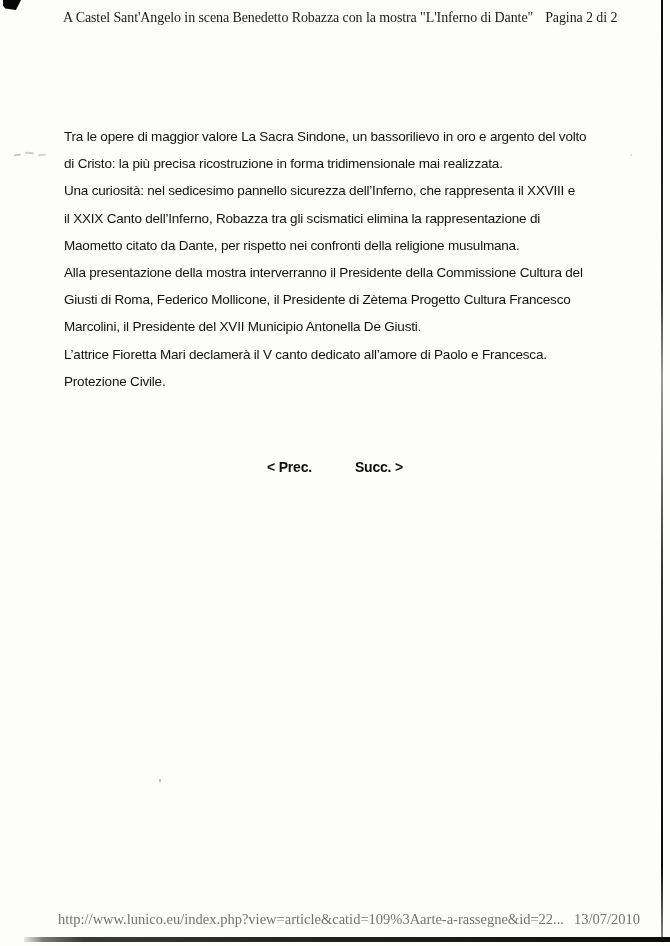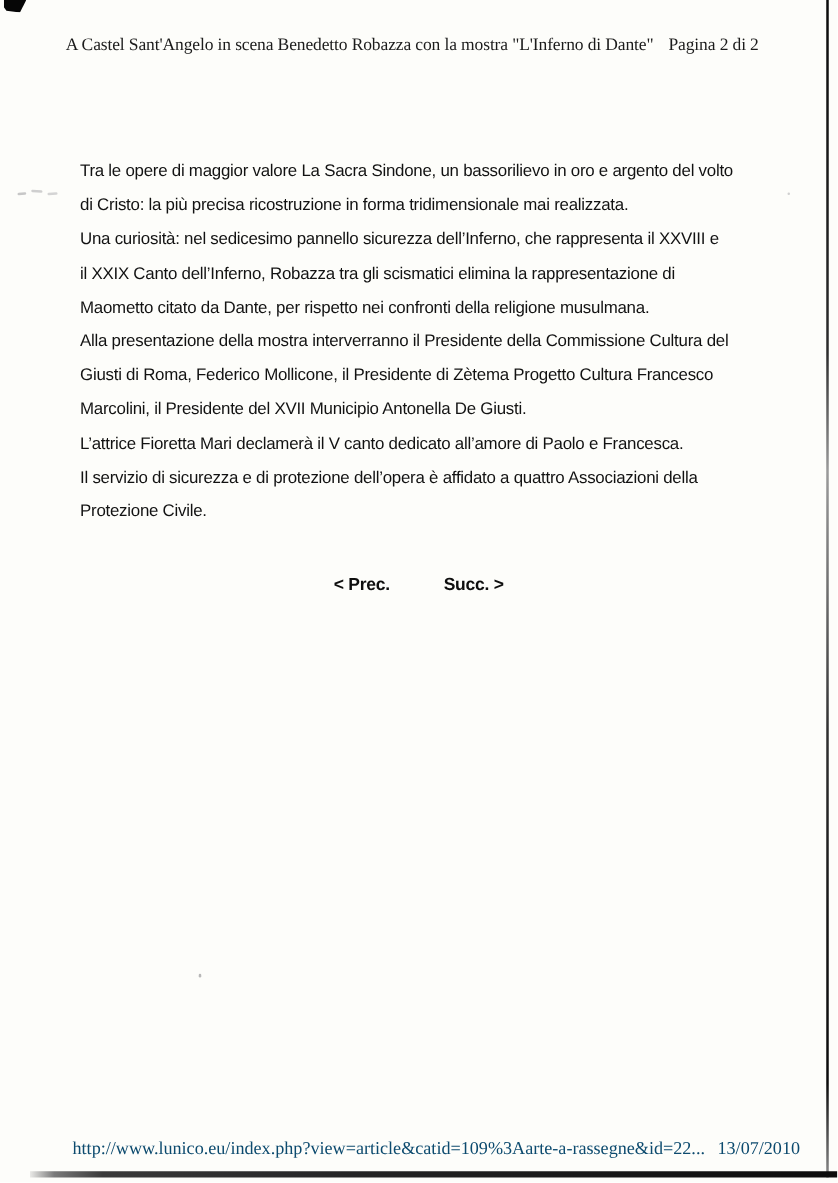--- a/index.html
+++ b/index.html
@@ -17,29 +17,28 @@
     color: #161616;
   }
 
   
   .print-header {
     position: absolute;
     top: 9px;
     left: 63px;
     right: 63px;
     display: flex;
-    justify-content: flex-end;
+    justify-content: space-between;
     align-items: baseline;
     font-family: "Liberation Serif", serif;
     font-size: 14px;
     line-height: 18px;
     color: #1b1b1b;
     letter-spacing: -0.1px;
     white-space: nowrap;
-    margin-top: 19px;
   }
   .print-header .page-indicator { padding-left: 12px; }
 
   
   .article-body {
     position: absolute;
     top: 123px;
     left: 64px;
     right: 40px;
     font-size: 13.5px;
@@ -77,21 +76,21 @@
     position: absolute;
     top: 910px;
     left: 58px;
     right: 64px;
     display: flex;
     justify-content: space-between;
     align-items: baseline;
     font-family: "Liberation Serif", serif;
     font-size: 14.5px;
     line-height: 19px;
-    color: #0c4a6e;
+    color: #737373;
     white-space: nowrap;
   }
   .print-footer .footer-date { padding-left: 10px; }
 
   
   .scan-mark-top-left {
     position: absolute;
     left: 3px;
     top: 0;
     width: 18px;
@@ -182,21 +181,20 @@
   <div class="article-body">
     <div class="body-line">Tra le opere di maggior valore La Sacra Sindone, un bassorilievo in oro e argento del volto</div>
     <div class="body-line">di Cristo: la più precisa ricostruzione in forma tridimensionale mai realizzata.</div>
     <div class="body-line">Una curiosità: nel sedicesimo pannello sicurezza dell’Inferno, che rappresenta il XXVIII e</div>
     <div class="body-line">il XXIX Canto dell’Inferno, Robazza tra gli scismatici elimina la rappresentazione di</div>
     <div class="body-line">Maometto citato da Dante, per rispetto nei confronti della religione musulmana.</div>
     <div class="body-line">Alla presentazione della mostra interverranno il Presidente della Commissione Cultura del</div>
     <div class="body-line">Giusti di Roma, Federico Mollicone, il Presidente di Zètema Progetto Cultura Francesco</div>
     <div class="body-line">Marcolini, il Presidente del XVII Municipio Antonella De Giusti.</div>
     <div class="body-line">L’attrice Fioretta Mari declamerà il V canto dedicato all’amore di Paolo e Francesca.</div>
-    <div class="body-line">Il servizio di sicurezza e di protezione dell’opera è affidato a quattro Associazioni della</div>
     <div class="body-line">Protezione Civile.</div>
   </div>
 
   <div class="pagination-nav">
     <a>&lt; Prec.</a>
     <a>Succ. &gt;</a>
   </div>
 
   <div class="print-footer">
     <span class="footer-url">http://www.lunico.eu/index.php?view=article&amp;catid=109%3Aarte-a-rassegne&amp;id=22...</span>

